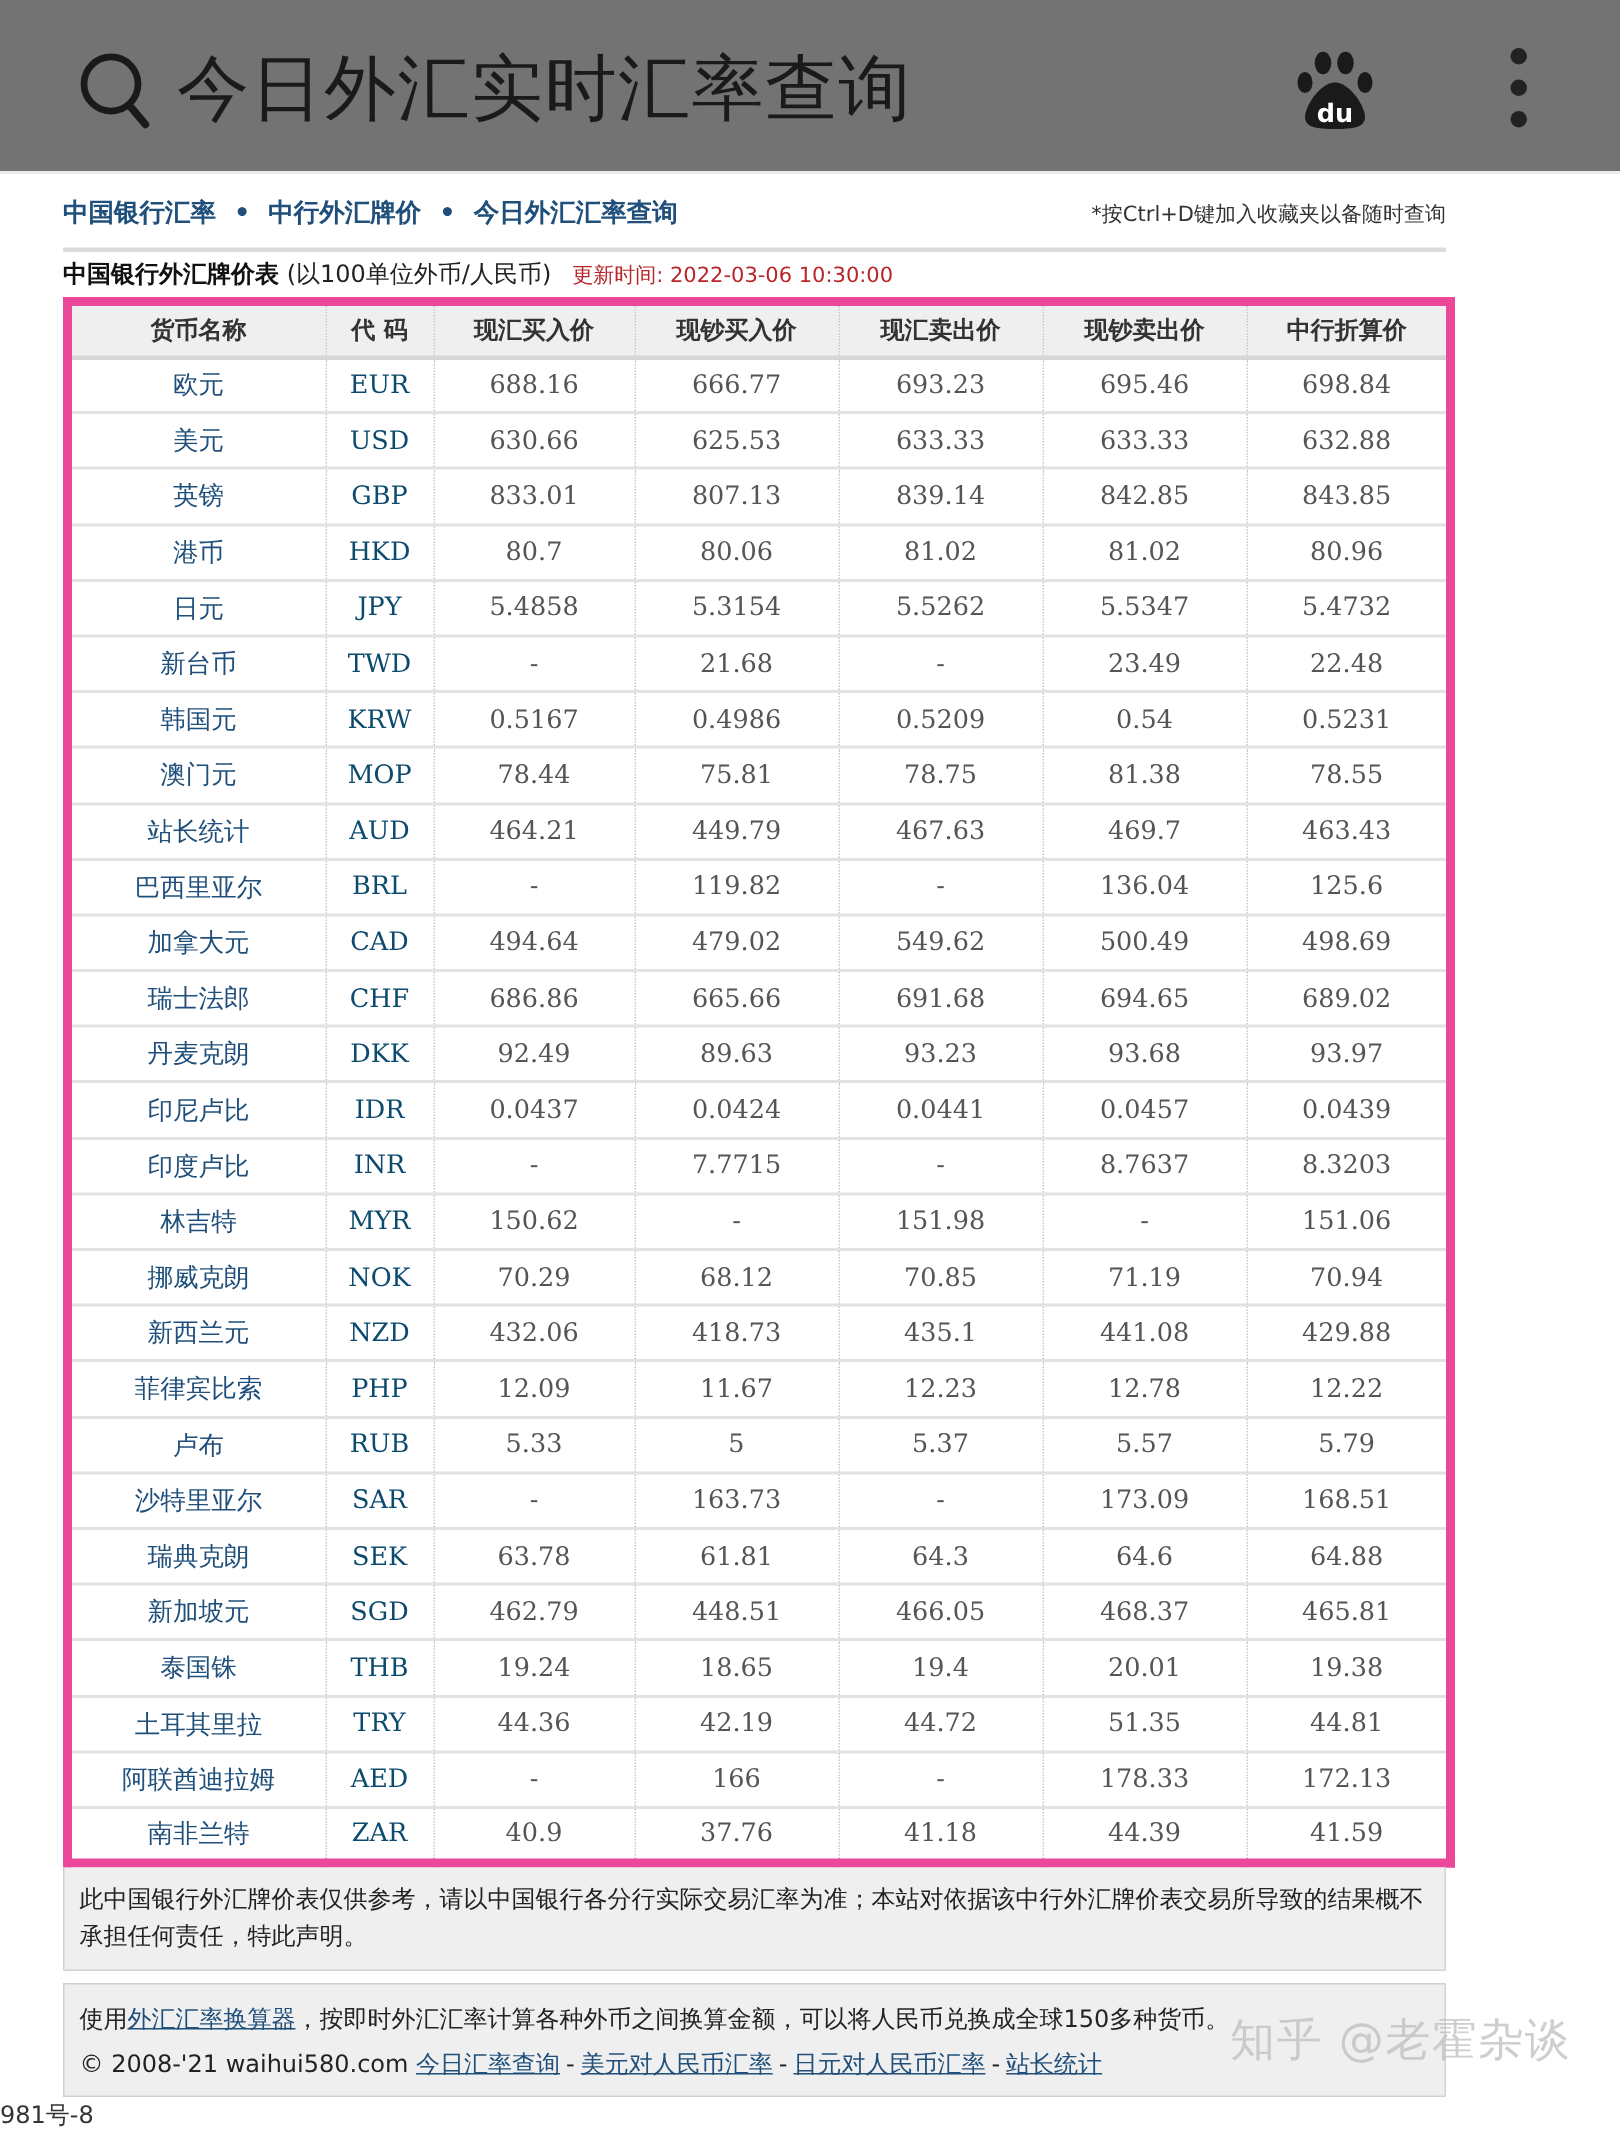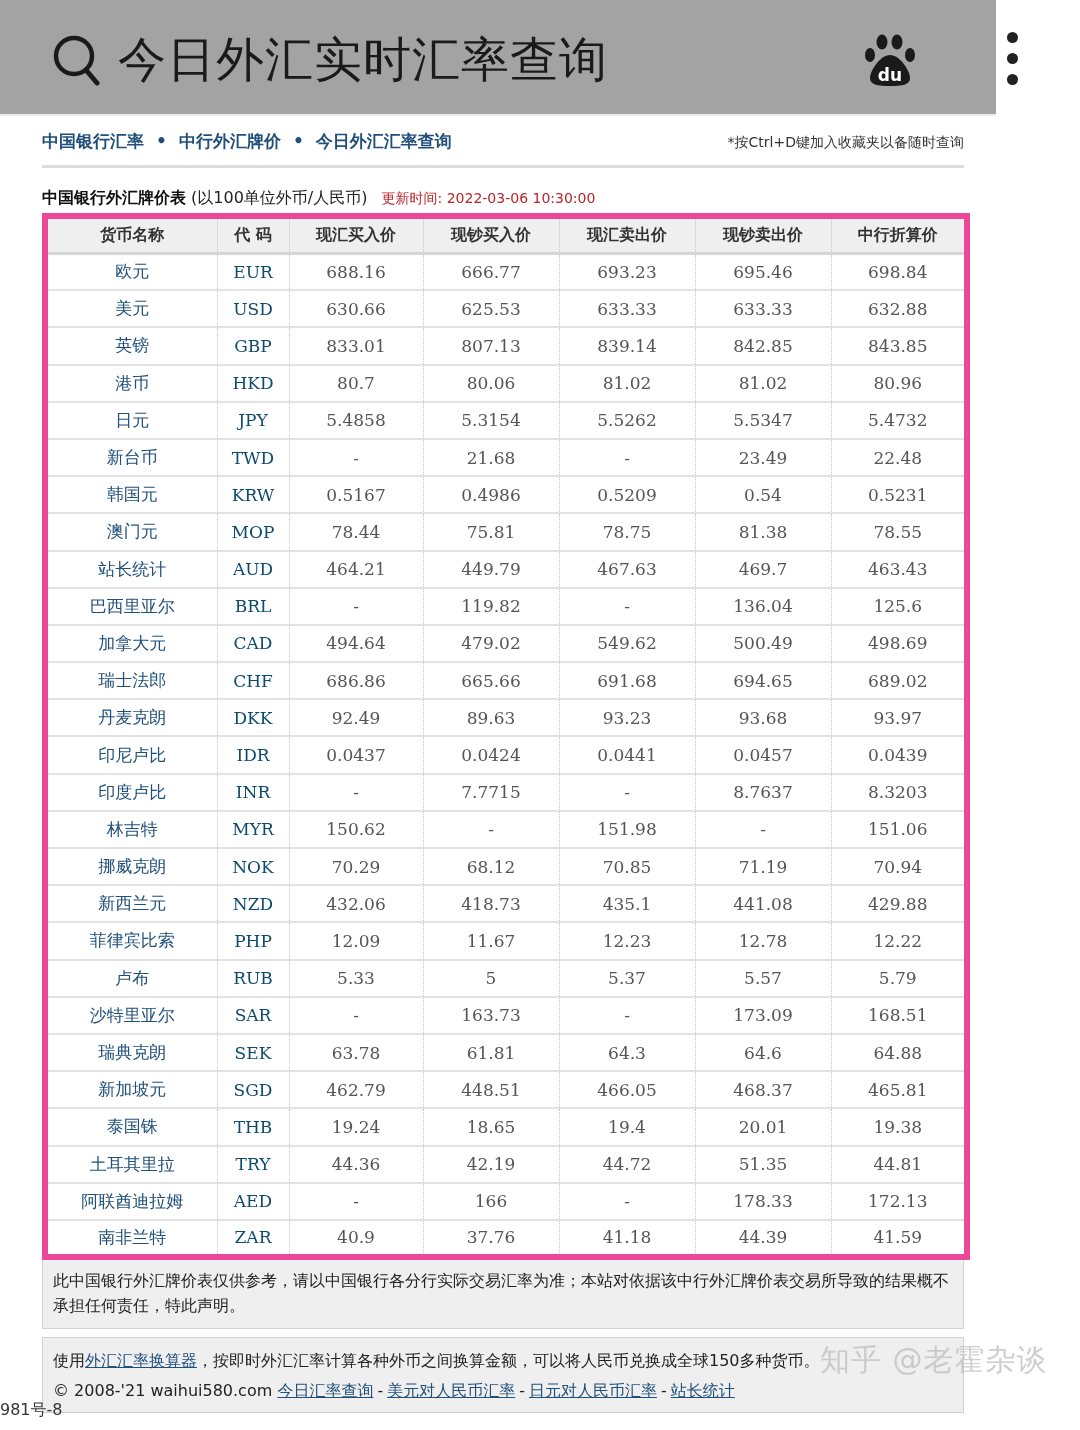--- a/index.html
+++ b/index.html
@@ -1,35 +1,35 @@
 <!DOCTYPE html>
 <html><head>
 <meta charset="utf-8">
 <style>
   * { box-sizing: border-box; margin: 0; padding: 0; }
   html, body { width: 1080px; height: 1430px; background: #ffffff; overflow: hidden; }
   body { font-family: "DejaVu Sans", "Liberation Sans", sans-serif; color: #222; position: relative; }
 
   
-  .topbar { position: absolute; left: 0; top: 0; width: 996px; height: 116px; background: #a3a3a3; border-bottom: 2px solid #ececec; }
+  .topbar { position: absolute; left: 0; top: 0; width: 1080px; height: 116px; background: #737373; border-bottom: 2px solid #ececec; }
   .search-icon { position: absolute; left: 52px; top: 34px; width: 48px; height: 52px; }
   .query { position: absolute; left: 118px; top: 28px; font-size: 48px; line-height: 62px; color: #1a1a1a; letter-spacing: 1px; font-family: "DejaVu Sans", sans-serif; }
   .baidu-icon { position: absolute; left: 864px; top: 33px; width: 52px; height: 54px; }
   .more-icon { position: absolute; left: 1002px; top: 32px; width: 20px; height: 56px; }
   .more-icon span { display: block; width: 11px; height: 11px; border-radius: 50%; background: #222; margin: 0 auto 10px; }
 
   
   .page { position: absolute; left: 42px; top: 120px; width: 922px; }
   .navbar { position: relative; height: 48px; border-bottom: 3px solid #dcdcdc; }
   .crumbs { position: absolute; left: 0; top: 10px; font-size: 17px; font-weight: bold; color: #1f4f7a; }
   .crumbs a { color: #1f4f7a; text-decoration: none; }
   .crumbs .sep { margin: 0 12px; color: #1f4f7a; }
   .bookmark-tip { position: absolute; right: 0; top: 14px; font-size: 14px; color: #333; margin-left: 40px; }
 
-  .table-title { margin-top: 15px; height: 30px; line-height: 30px; font-size: 16px; color: #111; }
+  .table-title { margin-top: 0; height: 30px; line-height: 30px; font-size: 16px; color: #111; }
   .table-title b { font-weight: bold; }
   .table-title .unit { color: #222; }
   .table-title .update { color: #b8262a; font-size: 14px; margin-left: 14px; }
 
   table.rates { width: 922px; border-collapse: collapse; border: 6px solid #ec4899; table-layout: fixed; }
   table.rates th { background: #efefef; height: 37px; font-size: 16px; font-weight: bold; color: #333; border-right: 1px dotted #c8c8c8; border-bottom: 3px solid #d6d6d6; text-align: center; }
   table.rates td { height: 37.2px; font-size: 17px; text-align: center; border-right: 1px dotted #c8c8c8; border-bottom: 2px solid #e2e2e2; color: #555; font-family: "DejaVu Serif", "Liberation Serif", serif; }
   table.rates td.name { color: #1f4f7a; font-family: "DejaVu Sans", sans-serif; font-size: 17px; }
   table.rates td.name a { color: #1f4f7a; text-decoration: none; }
   table.rates td.code { color: #0c4a6e; }

